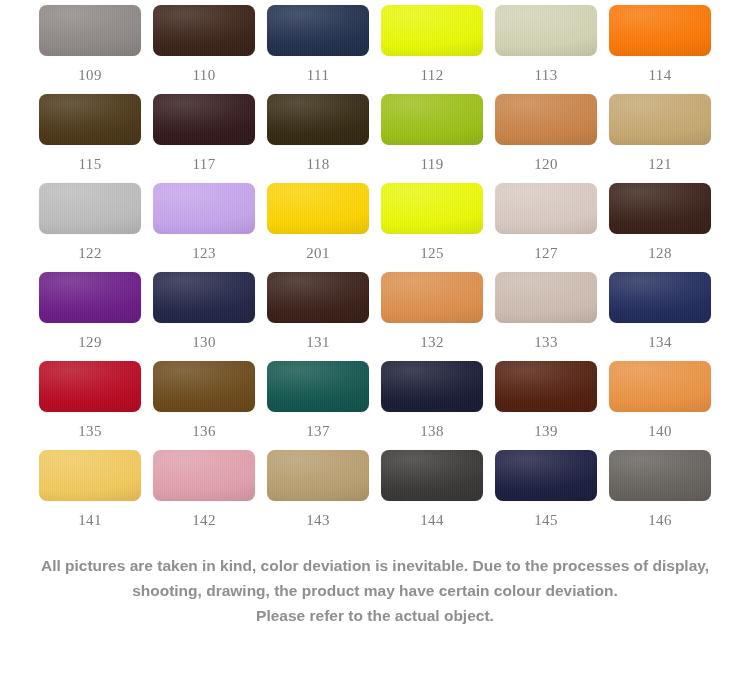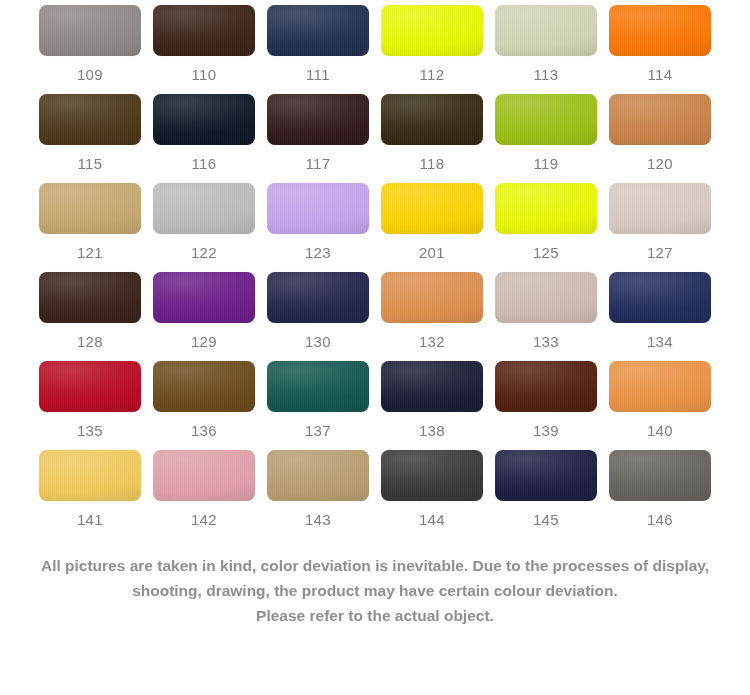--- a/index.html
+++ b/index.html
@@ -75,21 +75,21 @@
         rgba(0,0,0,0.09) 100%);
     pointer-events: none;
   }
 
   .swatch-label {
     margin-top: 10px;
     font-size: 15px;
     line-height: 18px;
     color: #7d7d7d;
     letter-spacing: 0.4px;
-    font-family: Liberation Sans, sans-serif;
+    font-family: Liberation Serif, serif;
     text-align: center;
     user-select: none;
   }
 
   .disclaimer {
     margin-top: 14px;
     text-align: center;
     color: #8f8f8f;
     font-size: 15.5px;
     line-height: 25px;
@@ -126,24 +126,20 @@
       </div>
       <div class="swatch-cell">
         <div class="swatch-chip" style="background-color: rgb(250, 120, 7);"></div>
         <div class="swatch-label">114</div>
       </div>
       <div class="swatch-cell">
         <div class="swatch-chip" style="background-color: rgb(75, 55, 24);"></div>
         <div class="swatch-label">115</div>
       </div>
       <div class="swatch-cell">
-        <div class="swatch-chip" style="background-color: rgb(16, 23, 39);"></div>
-        <div class="swatch-label">116</div>
-      </div>
-      <div class="swatch-cell">
         <div class="swatch-chip" style="background-color: rgb(51, 26, 28);"></div>
         <div class="swatch-label">117</div>
       </div>
       <div class="swatch-cell">
         <div class="swatch-chip" style="background-color: rgb(53, 42, 18);"></div>
         <div class="swatch-label">118</div>
       </div>
       <div class="swatch-cell">
         <div class="swatch-chip" style="background-color: rgb(156, 192, 24);"></div>
         <div class="swatch-label">119</div>
@@ -180,20 +176,24 @@
         <div class="swatch-chip" style="background-color: rgb(58, 34, 25);"></div>
         <div class="swatch-label">128</div>
       </div>
       <div class="swatch-cell">
         <div class="swatch-chip" style="background-color: rgb(108, 29, 136);"></div>
         <div class="swatch-label">129</div>
       </div>
       <div class="swatch-cell">
         <div class="swatch-chip" style="background-color: rgb(35, 38, 71);"></div>
         <div class="swatch-label">130</div>
+      </div>
+      <div class="swatch-cell">
+        <div class="swatch-chip" style="background-color: rgb(58, 32, 25);"></div>
+        <div class="swatch-label">131</div>
       </div>
       <div class="swatch-cell">
         <div class="swatch-chip" style="background-color: rgb(220, 143, 77);"></div>
         <div class="swatch-label">132</div>
       </div>
       <div class="swatch-cell">
         <div class="swatch-chip" style="background-color: rgb(205, 188, 177);"></div>
         <div class="swatch-label">133</div>
       </div>
       <div class="swatch-cell">

